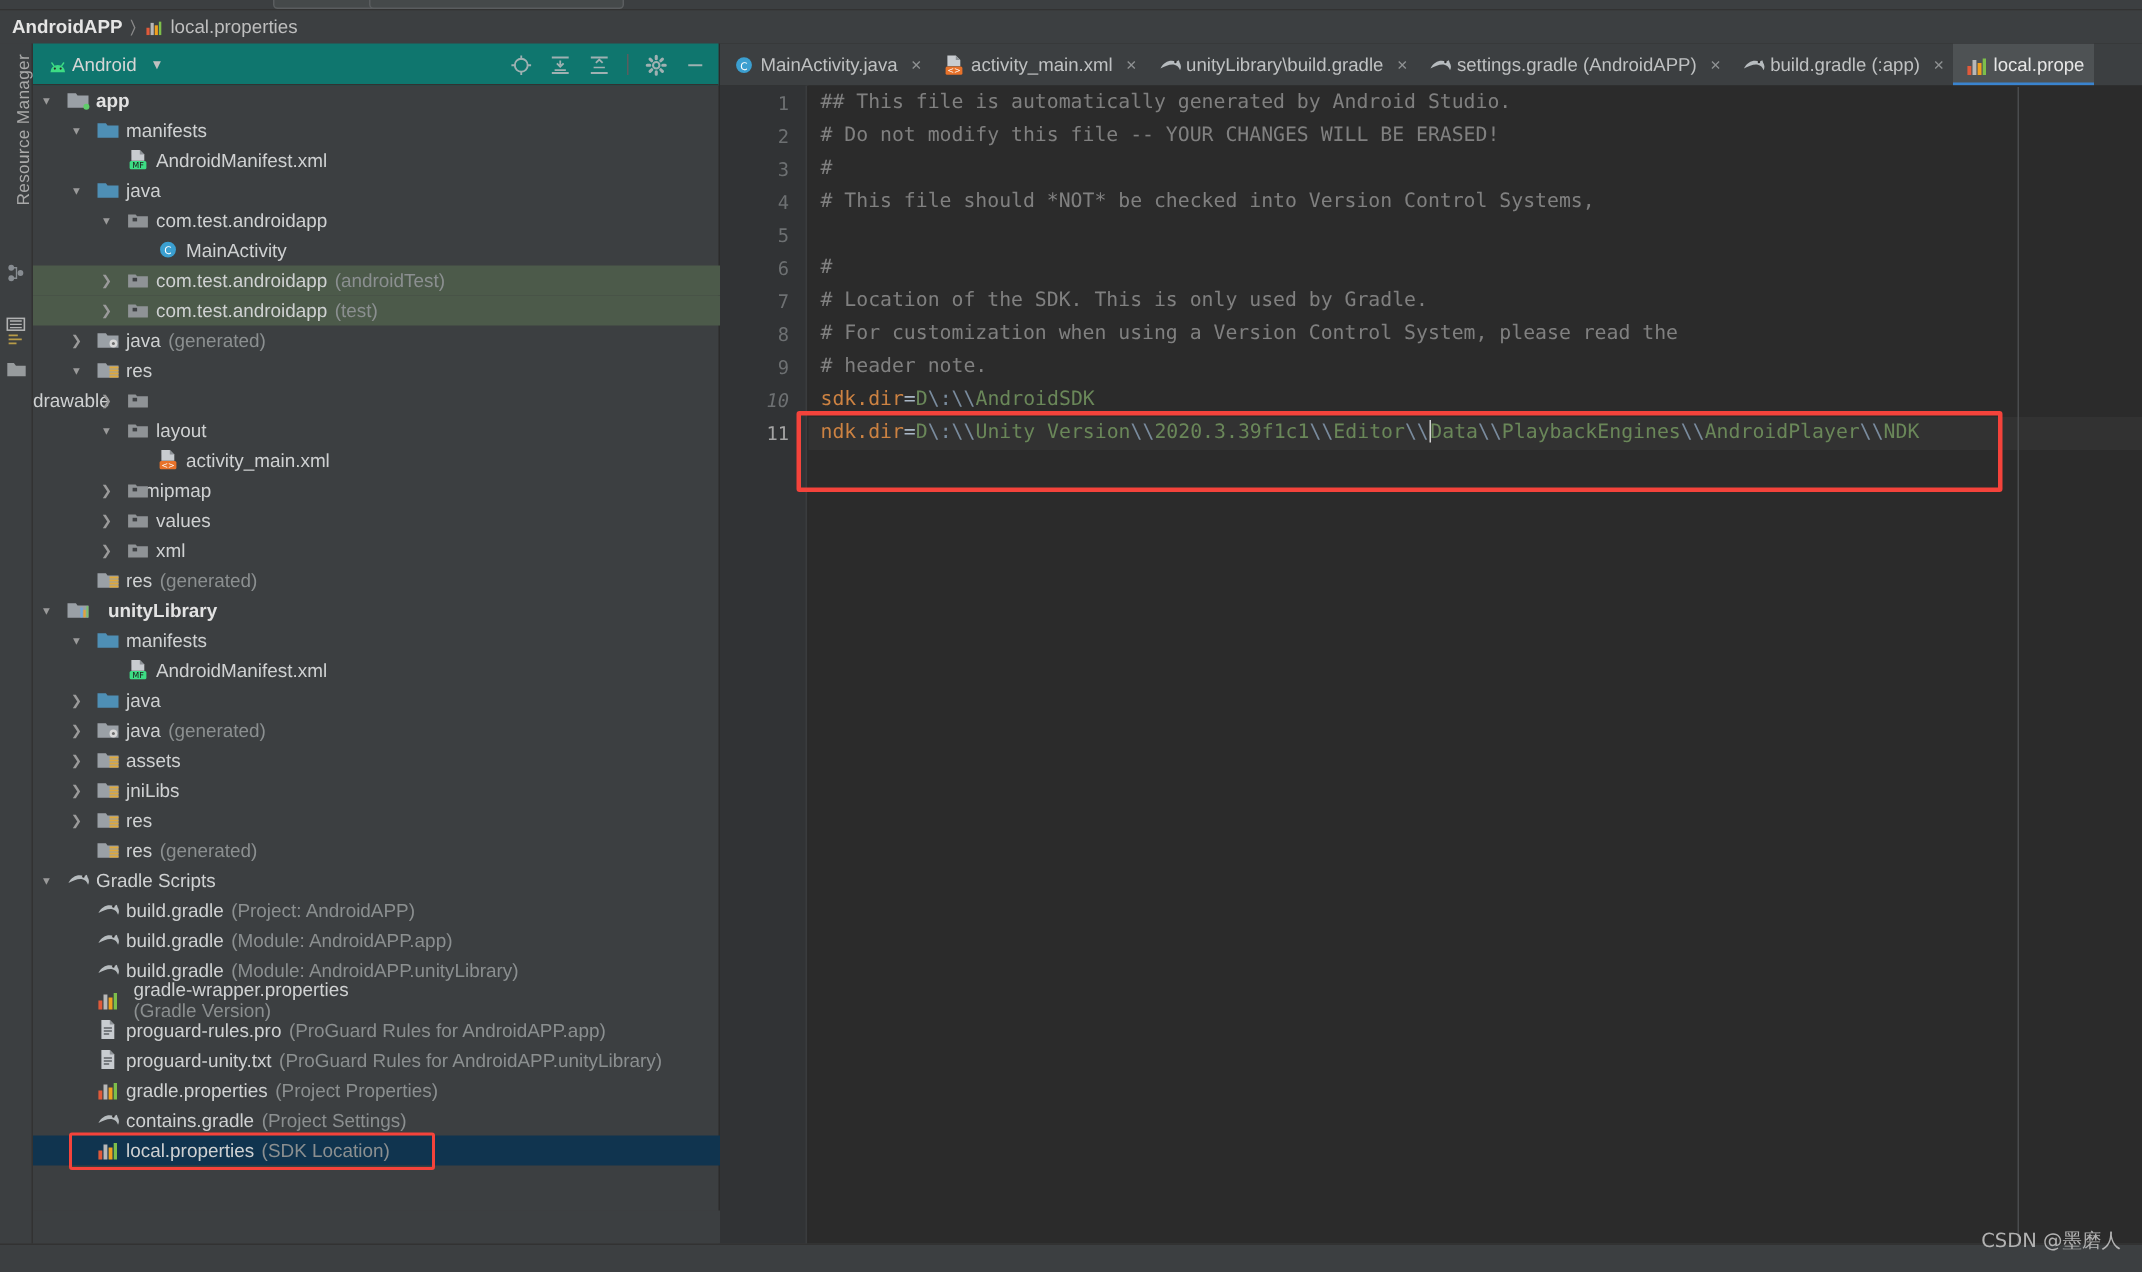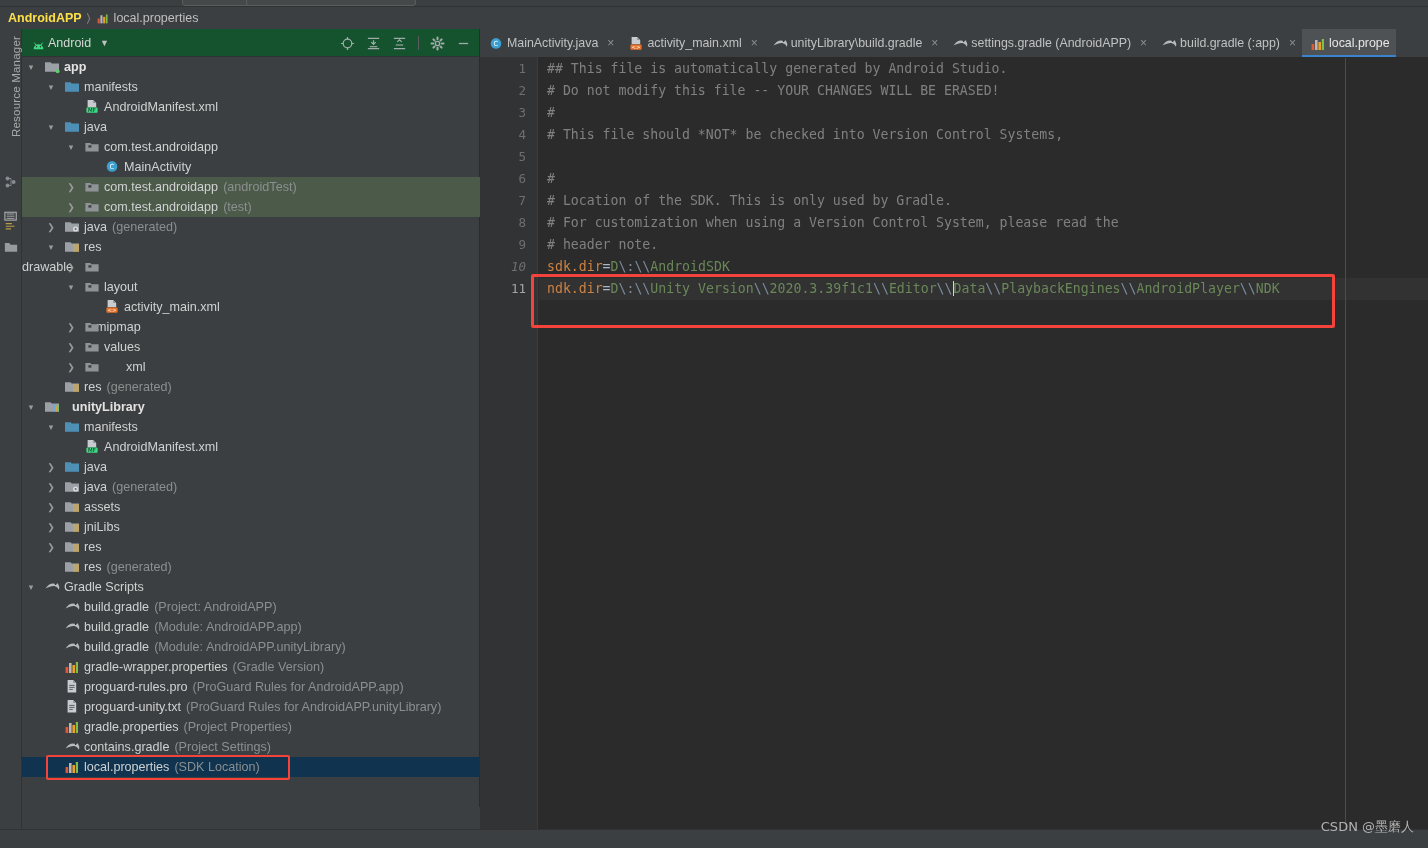--- a/index.html
+++ b/index.html
@@ -20,21 +20,21 @@
   .top-strip .pill.a { left: 182px; width: 112px; }
   .top-strip .pill.b { left: 246px; width: 170px; }
   .top-strip .hr { position: absolute; left: 0; top: 6px; width: 1428px; height: 1px; background: #323232; }
 
   
   .breadcrumb {
     position: absolute; left: 0; top: 7px; width: 1428px; height: 22px;
     background: #3c3f41; display: flex; align-items: center; padding-left: 8px;
     font-size: 12.5px; color: #bbbbbb;
   }
-  .bc-root { font-weight: bold; color: #fde047; }
+  .bc-root { font-weight: bold; color: #e5e5e5; }
   .bc-sep { color: #8a8a8a; margin: 0 5px; font-size: 12px; }
   .bc-file { color: #bfbfbf; }
 
   
   .left-rail {
     position: absolute; left: 0; top: 29px; width: 22px; height: 819px;
     background: #3c3f41; border-right: 1px solid #323232;
   }
   .rail-vtext {
     position: absolute; left: -34px; top: 52px; width: 100px;
@@ -42,21 +42,21 @@
     font-size: 11.5px; color: #a9a9a9; white-space: nowrap; letter-spacing: .2px;
   }
   .rail-icon { position: absolute; left: 4px; width: 14px; height: 14px; opacity: .8; }
 
   
   .proj-panel {
     position: absolute; left: 22px; top: 29px; width: 458px; height: 800px;
     background: #3c3f41; border-right: 1px solid #2b2b2b;
   }
   .proj-header {
-    position: relative; height: 28px; background: #14532d;
+    position: relative; height: 28px; background: #0f766e;
     display: flex; align-items: center; border-bottom: 1px solid #323232;
   }
   .proj-title { font-size: 12.5px; color: #d6d6d6; margin-left: 26px; }
   .proj-android-icon { position: absolute; left: 10px; top: 8px; width: 13px; height: 11px; }
   .proj-caret { margin-left: 9px; color: #c0c0c0; font-size: 9px; }
   .proj-tools { position: absolute; right: 8px; top: 0; height: 28px; display: flex; align-items: center; gap: 11px; }
   .tool-ic { width: 15px; height: 15px; opacity: .85; display: block; }
   .tool-div { width: 1px; height: 14px; background: #5a5d5f; }
 
   .tree {
@@ -382,21 +382,21 @@
           <span style="margin-left:82px;display:flex;align-items:center;">
             <span class="lbl">values</span>
           </span>
         </div>
         <div class="row">
           <span class="arrow" style="left:44px;">❯</span>
           <span class="ic" style="left:62px;top:2px;"><svg width="16" height="15" viewBox="0 0 16 15">
               <path d="M1.4 4h5l1 1.2H14.6v7.4H1.4z" fill="#8f9396"></path>
               <rect x="4.4" y="6.2" width="3" height="2.4" fill="#3d4043"></rect>
             </svg></span>
-          <span style="margin-left:104px;display:flex;align-items:center;">
+          <span style="margin-left:82px;display:flex;align-items:center;">
             <span class="lbl">xml</span>
           </span>
         </div>
         <div class="row">
           <span class="ic" style="left:42px;top:2px;"><svg width="16" height="15" viewBox="0 0 16 15">
               <path d="M1 3.2h5.6l1.1 1.4H15v8.2H1z" fill="#9aa0a6"></path>
               <path d="M9 6h6M9 8h6M9 10h6M9 12h6" stroke="#e0a93a" stroke-width="1.2"></path>
             </svg></span>
           <span style="margin-left:62px;display:flex;align-items:baseline;">
             <span class="lbl">res</span>
@@ -536,21 +536,21 @@
             <span class="sub">(Module: AndroidAPP.unityLibrary)</span>
           </span>
         </div>
         <div class="row">
           <span class="ic" style="left:42px;top:2px;"><svg width="16" height="15" viewBox="0 0 16 15">
               <rect x="1.6" y="8" width="2.6" height="6" fill="#e05a3a"></rect>
               <rect x="5" y="4" width="2.6" height="10" fill="#b8b8b8"></rect>
               <rect x="8.4" y="6" width="2.6" height="8" fill="#f0a020"></rect>
               <rect x="11.8" y="3" width="2.2" height="11" fill="#7dbf4a"></rect>
             </svg></span>
-          <span style="margin-left:62px;display:flex;align-items:baseline;">
+          <span style="margin-left:62px;display:flex;align-items:baseline;flex-direction:column;">
             <span class="lbl">gradle-wrapper.properties</span>
             <span class="sub">(Gradle Version)</span>
           </span>
         </div>
         <div class="row">
           <span class="ic" style="left:42px;top:2px;"><svg width="16" height="15" viewBox="0 0 16 15">
               <path d="M3.6 1h5.6l3 3v9.6H3.6z" fill="#c8ccd0"></path>
               <path d="M9.2 1v3h2.8z" fill="#8d9296"></path>
               <path d="M5.2 6.4h5.4M5.2 8.4h5.4M5.2 10.4h3.6" stroke="#5c6064" stroke-width="1"></path>
             </svg></span>

